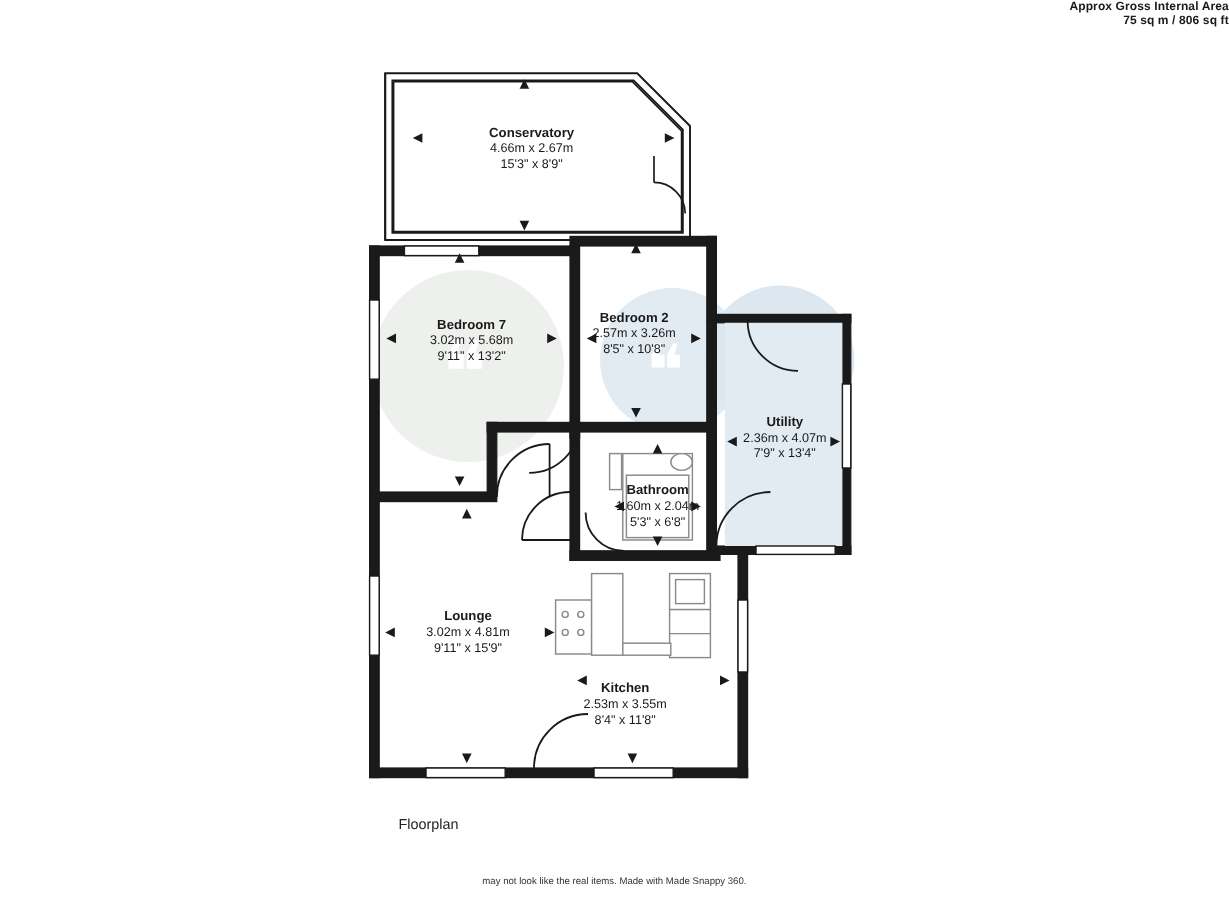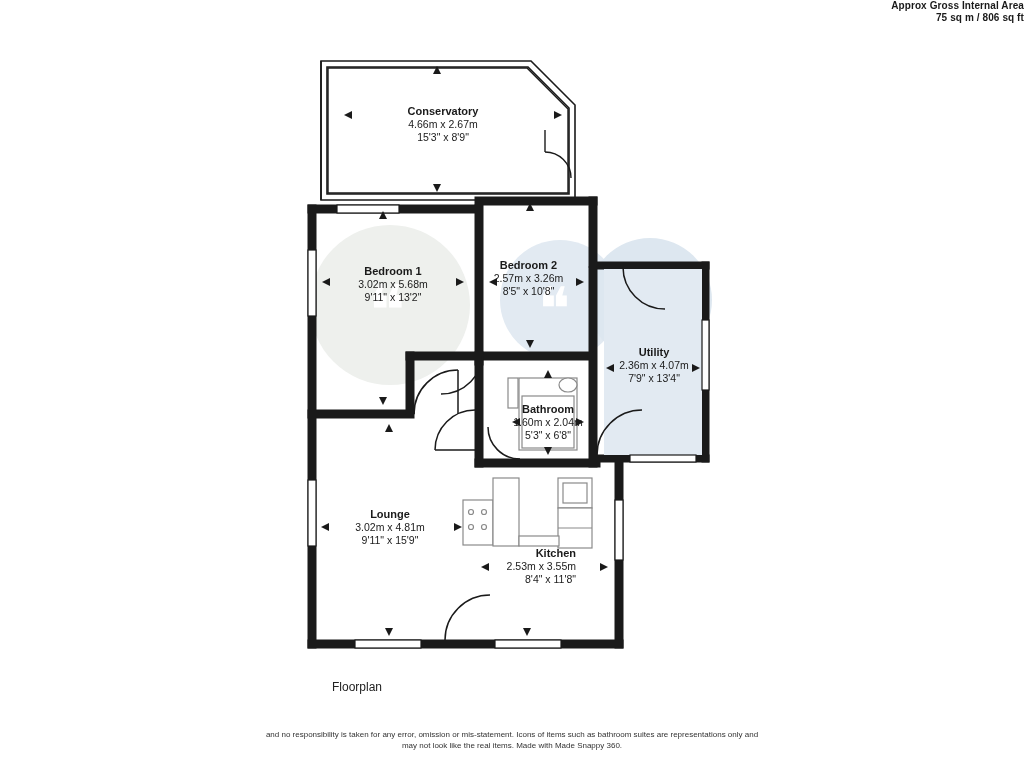--- a/index.html
+++ b/index.html
@@ -209,21 +209,21 @@
 <div class="hdr" id="hdr1">Approx Gross Internal Area</div>
 <div class="hdr" id="hdr2">75 sq m / 806 sq ft</div>
 
 <div class="label" style="left:378px; top:105px; width:130px;">
   <span class="nm">Conservatory</span>
   <span class="m">4.66m x 2.67m</span>
   <span class="f">15'3" x 8'9"</span>
 </div>
 
 <div class="label" style="left:328px; top:265px; width:130px;">
-  <span class="nm">Bedroom 1</span>
+  <span class="nm">Bedroom 7</span>
   <span class="m">3.02m x 5.68m</span>
   <span class="f">9'11" x 13'2"</span>
 </div>
 
 <div class="label" style="left:471px; top:259px; width:115px;">
   <span class="nm">Bedroom 2</span>
   <span class="m">2.57m x 3.26m</span>
   <span class="f">8'5" x 10'8"</span>
 </div>
 
@@ -238,24 +238,23 @@
   <span class="m">1.60m x 2.04m</span>
   <span class="f">5'3" x 6'8"</span>
 </div>
 
 <div class="label" style="left:329px; top:508px; width:122px;">
   <span class="nm">Lounge</span>
   <span class="m">3.02m x 4.81m</span>
   <span class="f">9'11" x 15'9"</span>
 </div>
 
-<div class="label" style="left:466px; top:547px; width:110px;text-align:right;">
+<div class="label" style="left:466px; top:568px; width:110px;">
   <span class="nm">Kitchen</span>
   <span class="m">2.53m x 3.55m</span>
   <span class="f">8'4" x 11'8"</span>
 </div>
 
 <div id="footer-title">Floorplan</div>
 
 <div id="disclaimer">
-  <div>and no responsibility is taken for any error, omission or mis-statement. Icons of items such as bathroom suites are representations only and</div>
   <div>may not look like the real items. Made with Made Snappy 360.</div>
 </div>
 
 </body></html>

